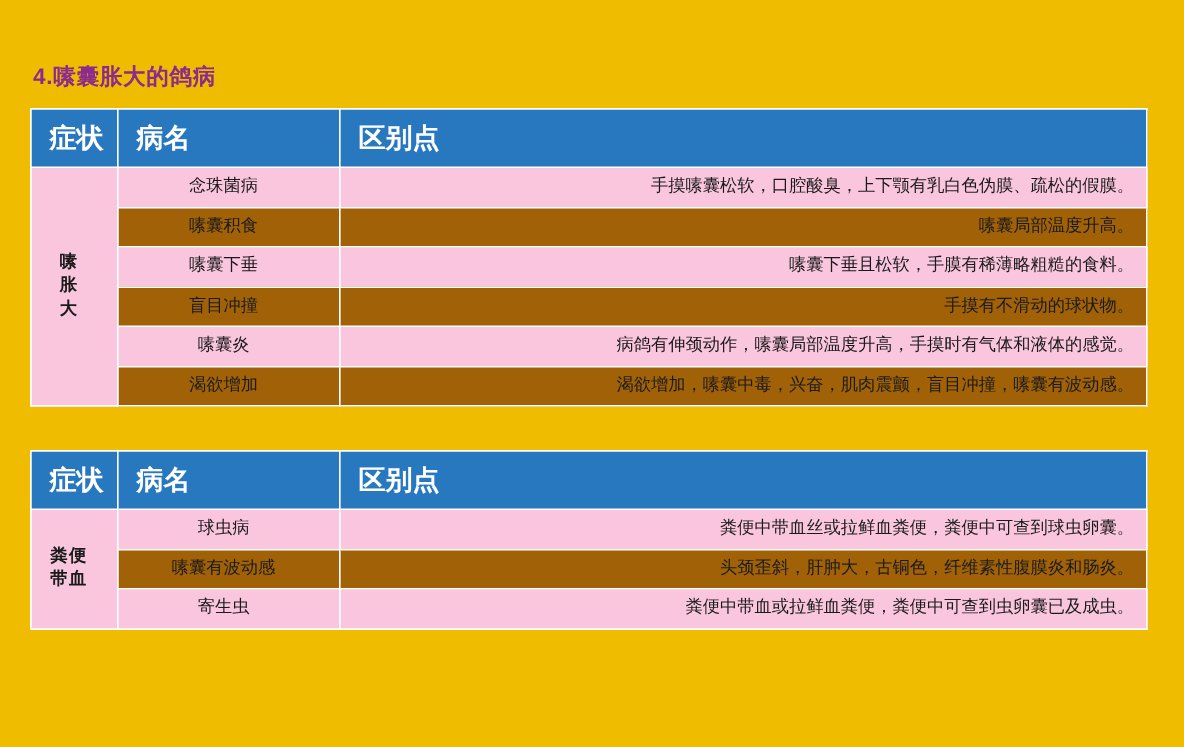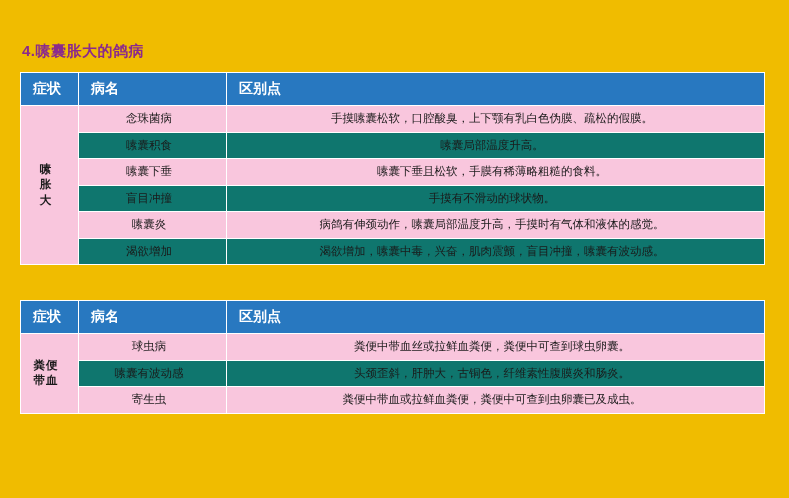--- a/index.html
+++ b/index.html
@@ -38,21 +38,21 @@
 
   table.disease-table {
     border-collapse: collapse;
     width: 745px;
     table-layout: fixed;
     background: #ffffff;
   }
   table.disease-table th {
     background: #2878c0;
     color: #ffffff;
-    font-size: 14px;
+    font-size: 18px;
     font-weight: bold;
     text-align: left;
     padding: 7px 8px 7px 12px;
     border: 1px solid #ffffff;
     white-space: nowrap;
   }
   .col-symptom { width: 58px; }
   .col-name    { width: 148px; }
   .col-diff    { width: auto; }
 
@@ -70,28 +70,28 @@
     font-weight: bold;
     font-size: 12.5px;
     text-align: center;
     vertical-align: middle;
     line-height: 1.45;
     padding: 4px 2px;
     border: 1px solid #ffffff;
     letter-spacing: 1px;
   }
   tr.row-pink td { background: #f9c6dd; }
-  tr.row-white td { background: #0f766e; margin-left: 36px; }
+  tr.row-white td { background: #a16207; margin-left: 36px; }
   td.name-cell {
     text-align: center;
     padding-left: 4px;
     padding-right: 4px;
   }
   td.diff-cell {
-    text-align: center;
+    text-align: right;
   }
 </style>
 </head>
 <body>
 
 <div class="page">
 
   <div class="section" id="section-1">
     <div class="section-title">4.嗉囊胀大的鸽病</div>
     <table class="disease-table">

